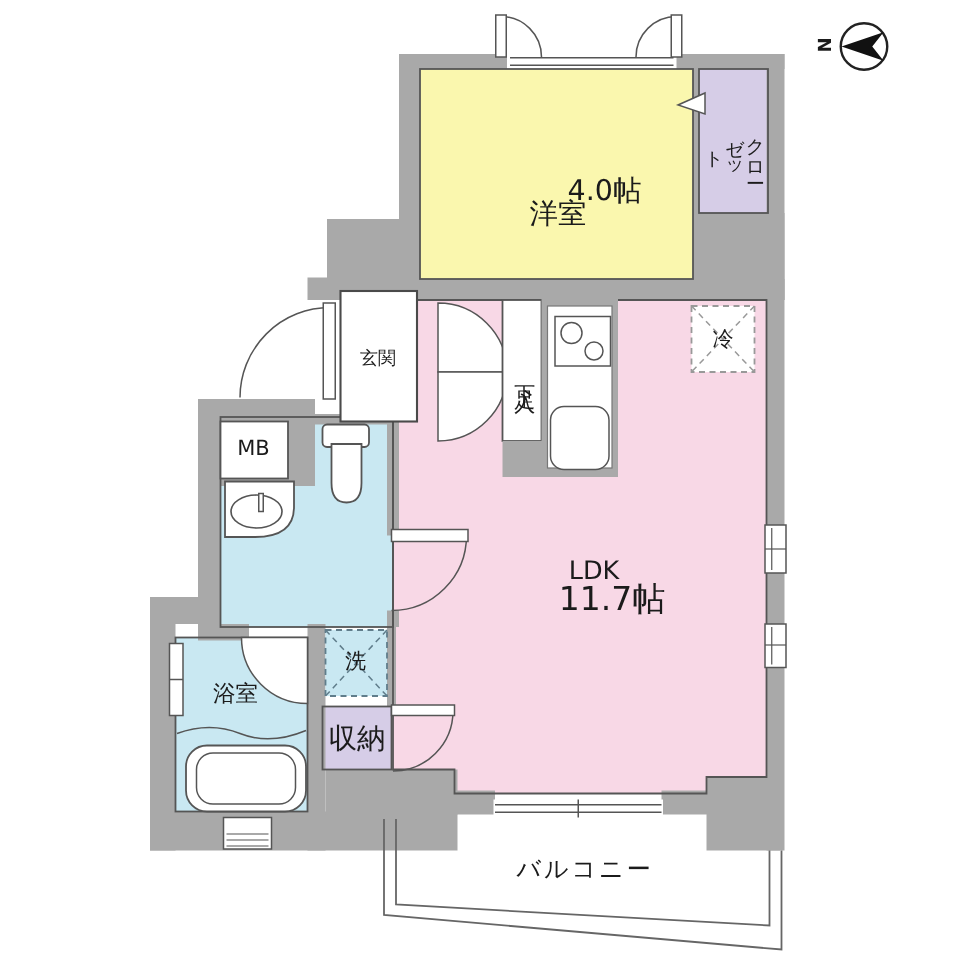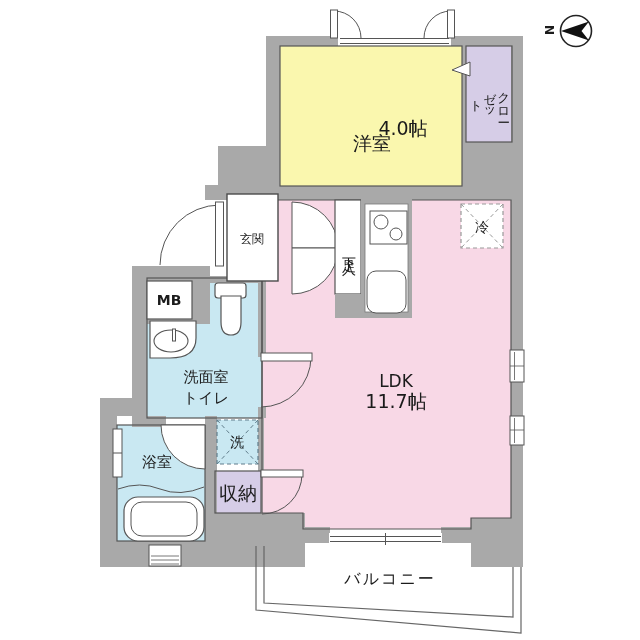--- a/index.html
+++ b/index.html
@@ -5,25 +5,25 @@
   html,body{margin:0;padding:0;background:#ffffff;}
   .stage{position:relative;width:640px;height:640px;background:#ffffff;overflow:hidden;
          font-family:"DejaVu Sans","Liberation Sans",sans-serif;color:#1b1b1b;}
   .stage svg{position:absolute;left:0;top:0;}
   .lbl{position:absolute;transform:translate(-50%,-50%);white-space:nowrap;
        color:#1b1b1b;text-align:center;line-height:1.2;}
   .v{writing-mode:vertical-rl;text-orientation:upright;white-space:normal;}
   .lbl-yoshitsu{left:372px;top:107px;font-size:19px;margin-top:36px;}
   .lbl-yoshitsu-size{left:374px;top:128px;font-size:19px;margin-left:29px;}
   .lbl-ldk{left:396px;top:381px;font-size:17px;}
-  .lbl-ldk-size{left:396px;top:401px;font-size:19px;}
+  .lbl-ldk-size{left:408px;top:401px;font-size:22px;}
   .lbl-genkan{left:252px;top:239px;font-size:12px;}
   .lbl-shoe{left:349px;top:249px;font-size:14px;height:64px;letter-spacing:2px;}
   .lbl-closet{left:490px;top:100px;font-size:12.5px;height:48px;letter-spacing:2px;line-height:1.1;}
-  .lbl-mb{left:169px;top:300px;font-size:14px;font-weight:bold;}
+  .lbl-mb{left:169px;top:300px;font-size:14px;}
   .lbl-rei{left:482px;top:227px;font-size:14px;}
   .lbl-sen{left:237px;top:442px;font-size:14px;}
   .lbl-shuno{left:238px;top:493px;font-size:19px;}
   .lbl-yokushitsu{left:157px;top:462px;font-size:15px;text-align:right;}
   .lbl-senmen{left:206px;top:388px;font-size:15px;line-height:1.4;}
   .lbl-balcony{left:390px;top:579px;font-size:16px;letter-spacing:2px;}
   .lbl-north{left:550px;top:30px;font-size:12px;font-weight:600;transform:translate(-50%,-50%) rotate(-90deg);}
 </style>
 </head>
 <body>
@@ -188,20 +188,16 @@
 <div class="lbl lbl-ldk">LDK</div>
 <div class="lbl lbl-ldk-size">11.7帖</div>
 <div class="lbl lbl-genkan">玄関</div>
 <div class="lbl v lbl-shoe">下足入</div>
 <div class="lbl v lbl-closet">クローゼット</div>
 <div class="lbl lbl-mb">MB</div>
 <div class="lbl lbl-rei">冷</div>
 <div class="lbl lbl-sen">洗</div>
 <div class="lbl lbl-shuno">収納</div>
 <div class="lbl lbl-yokushitsu">浴室</div>
-<div class="lbl lbl-senmen">
-  <div>洗面室</div>
-  <div>トイレ</div>
-</div>
 <div class="lbl lbl-balcony">バルコニー</div>
 <div class="lbl lbl-north">N</div>
 
 </div>
 
 </body></html>

